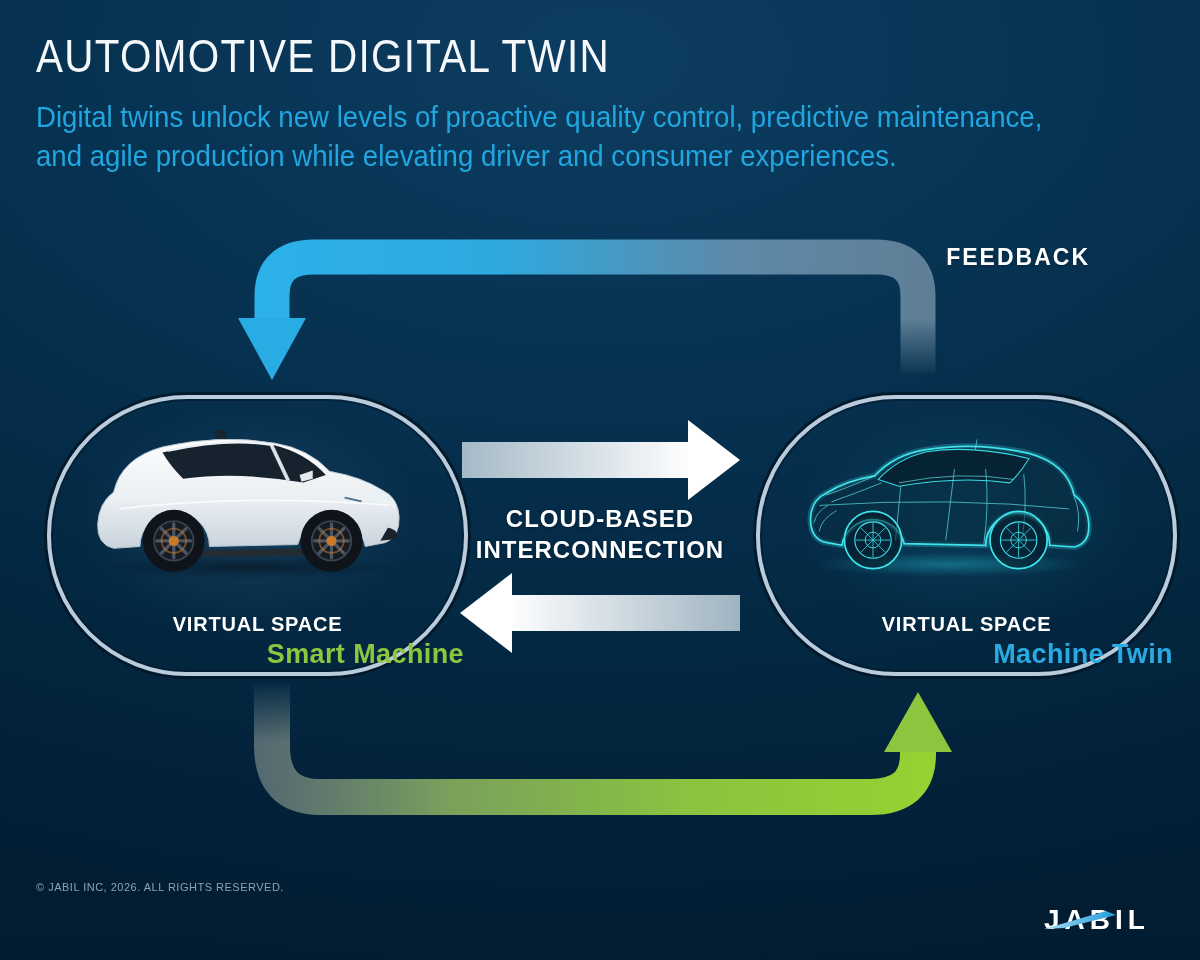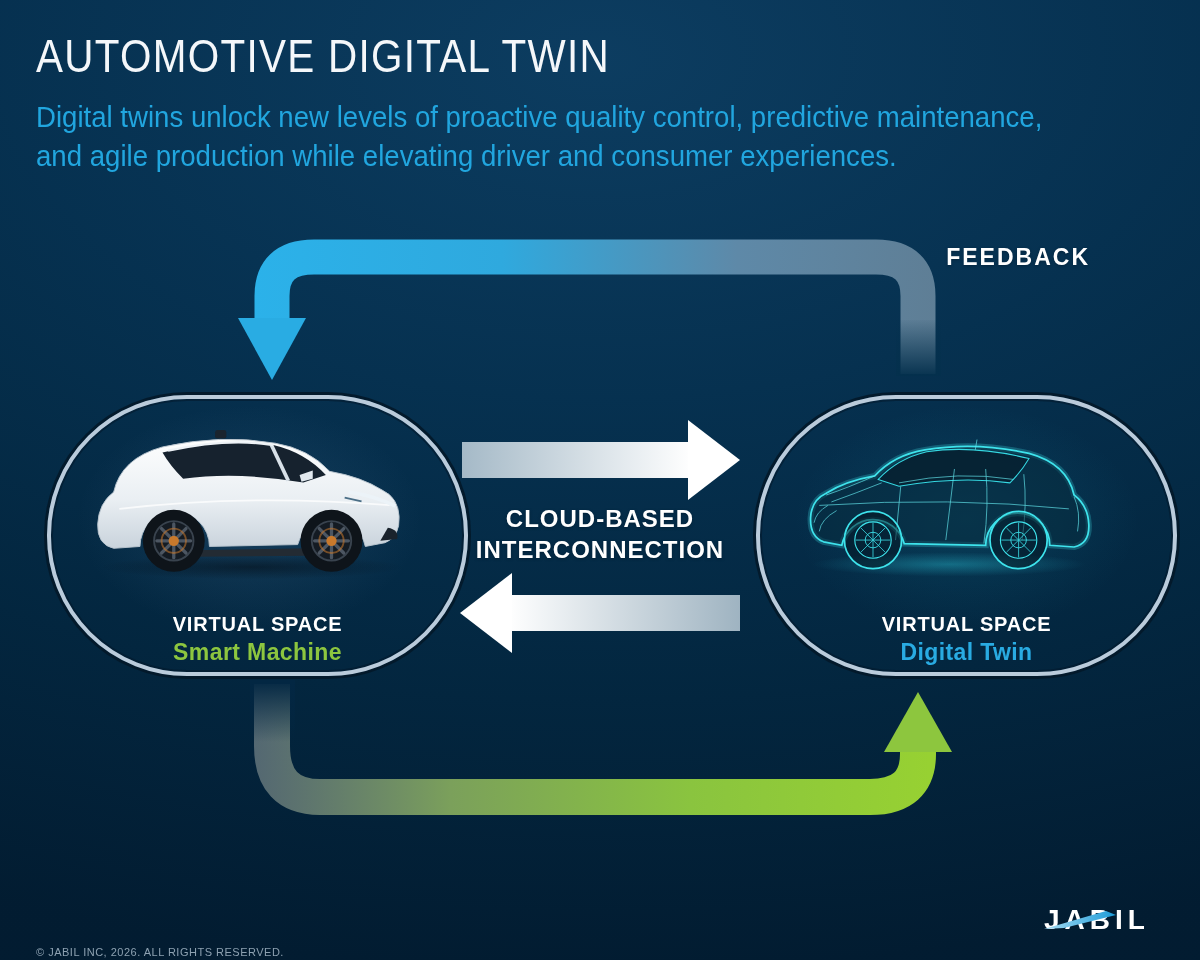--- a/index.html
+++ b/index.html
@@ -51,31 +51,31 @@
   }
   .stadium.right{
     left:756px;
     background:radial-gradient(58% 58% at 50% 44%, rgba(35,180,205,0.14) 0%, rgba(35,180,205,0) 72%);
   }
   .space-title{
     position:absolute;left:0;width:100%;text-align:center;top:214px;
     color:#FFFFFF;font-weight:700;font-size:20px;letter-spacing:0.8px;
   }
   .space-sub{
-    position:absolute;left:0;width:100%;text-align:center;top:240px;
-    font-weight:700;font-size:23px;letter-spacing:0.4px;
+    position:absolute;left:0;width:100%;text-align:right;top:240px;
+    font-weight:700;font-size:27px;letter-spacing:0.4px;
   }
   .space-sub.green{color:#8DC63F;}
   .space-sub.blue{color:#29ABE2;}
   .car{position:absolute;}
   .car.white{left:78px;top:398px;width:338px;height:188px;}
   .car.wire{left:795px;top:408px;width:312px;height:174px;}
   
   .copyright{
-    position:absolute;left:36px;top:946px;
+    position:absolute;left:36px;top:881px;
     color:#8DA1B1;font-size:11px;letter-spacing:0.5px;
   }
   .logo{position:absolute;left:1042px;top:896px;}
 </style>
 </head>
 <body>
 
 <div class="stage">
 
   <h1 class="title">AUTOMOTIVE DIGITAL TWIN</h1>
@@ -144,21 +144,21 @@
     <div>INTERCONNECTION</div>
   </div>
 
   <div class="stadium left">
     <div class="space-title">VIRTUAL SPACE</div>
     <div class="space-sub green">Smart Machine</div>
   </div>
 
   <div class="stadium right">
     <div class="space-title">VIRTUAL SPACE</div>
-    <div class="space-sub blue">Digital Twin</div>
+    <div class="space-sub blue">Machine Twin</div>
   </div>
 
   <svg class="car white" viewBox="0 0 360 200">
     <defs>
       <linearGradient id="cbody" x1="0" y1="0" x2="0" y2="1">
         <stop offset="0" stop-color="#FDFEFE"></stop>
         <stop offset="0.55" stop-color="#EAEFF3"></stop>
         <stop offset="1" stop-color="#C9D3DC"></stop>
       </linearGradient>
       <radialGradient id="cshadow" cx="0.5" cy="0.5" r="0.5">

